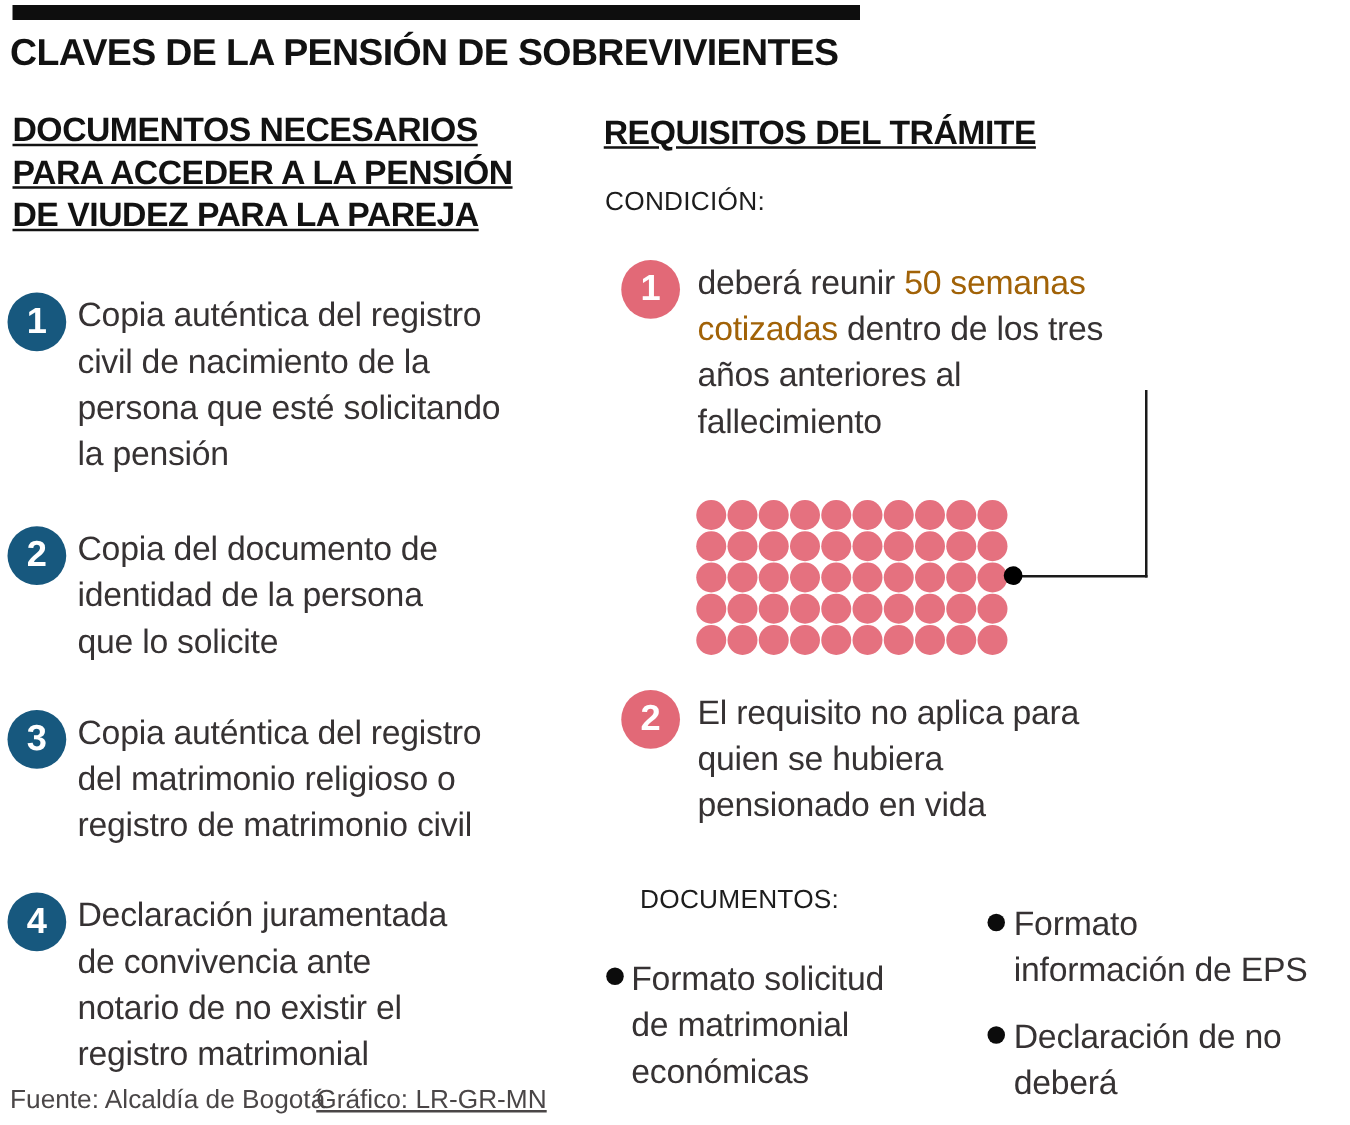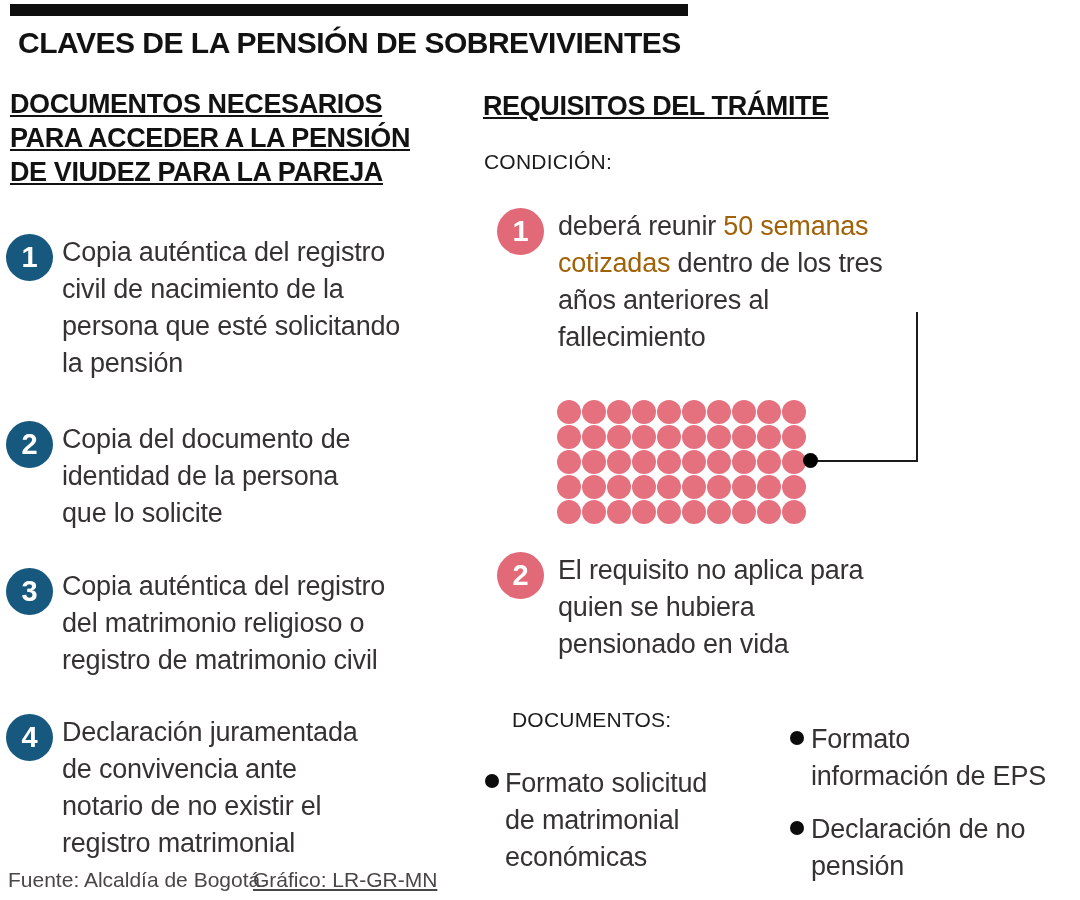--- a/index.html
+++ b/index.html
@@ -1,21 +1,21 @@
 <!DOCTYPE html>
 <html><head>
 <meta charset="utf-8">
 <style>
   * { margin:0; padding:0; box-sizing:border-box; }
   body { background:#ffffff; font-family:"Liberation Sans", sans-serif; }
   #canvas { position:relative; width:1080px; height:900px; background:#ffffff; overflow:hidden; }
 
   .topbar { position:absolute; left:10px; top:4px; width:678px; height:12px; background:#0e0e0e; }
 
-  .title { position:absolute; left:18px; top:26px; font-size:30px; font-weight:700;
+  .title { position:absolute; left:8px; top:26px; font-size:30px; font-weight:700;
            letter-spacing:-0.5px; color:#121212; white-space:nowrap; }
 
   .col-heading { position:absolute; font-size:27px; line-height:34px; font-weight:700;
                  letter-spacing:-0.4px; color:#121212;text-decoration:underline; }
   .left-heading  { left:10px;  top:87px; width:440px; }
   .right-heading { left:483px; top:89px; white-space:nowrap; }
 
   .sub-label { position:absolute; font-size:21px; font-weight:400; color:#1c1c1c;
                letter-spacing:0.2px; }
   .condition-label { left:484px; top:150px; }
@@ -188,19 +188,19 @@
 
   <span class="bullet" style="left:790px; top:731px;"></span>
   <div class="doc-text" style="left:811px; top:721px;">
     <div>Formato</div>
     <div>información de EPS</div>
   </div>
 
   <span class="bullet" style="left:790px; top:821px;"></span>
   <div class="doc-text" style="left:811px; top:811px;">
     <div>Declaración de no</div>
-    <div>pensión</div>
+    <div>deberá</div>
   </div>
 
   <div class="footer-text footer-source">Fuente: Alcaldía de Bogotá</div>
   <div class="footer-text footer-credit">Gráfico: LR-GR-MN</div>
 
 </div>
 
 </body></html>

